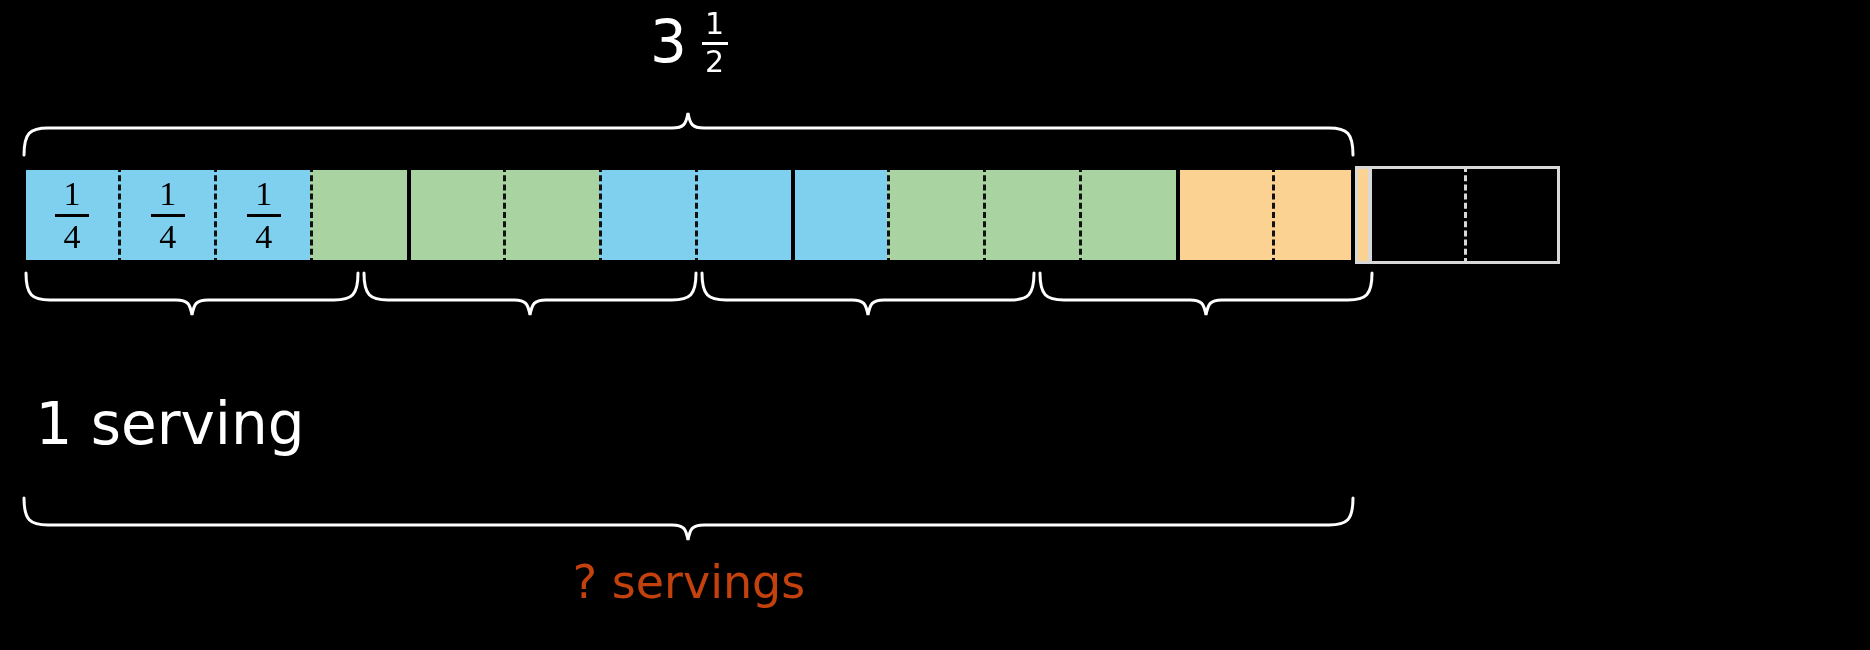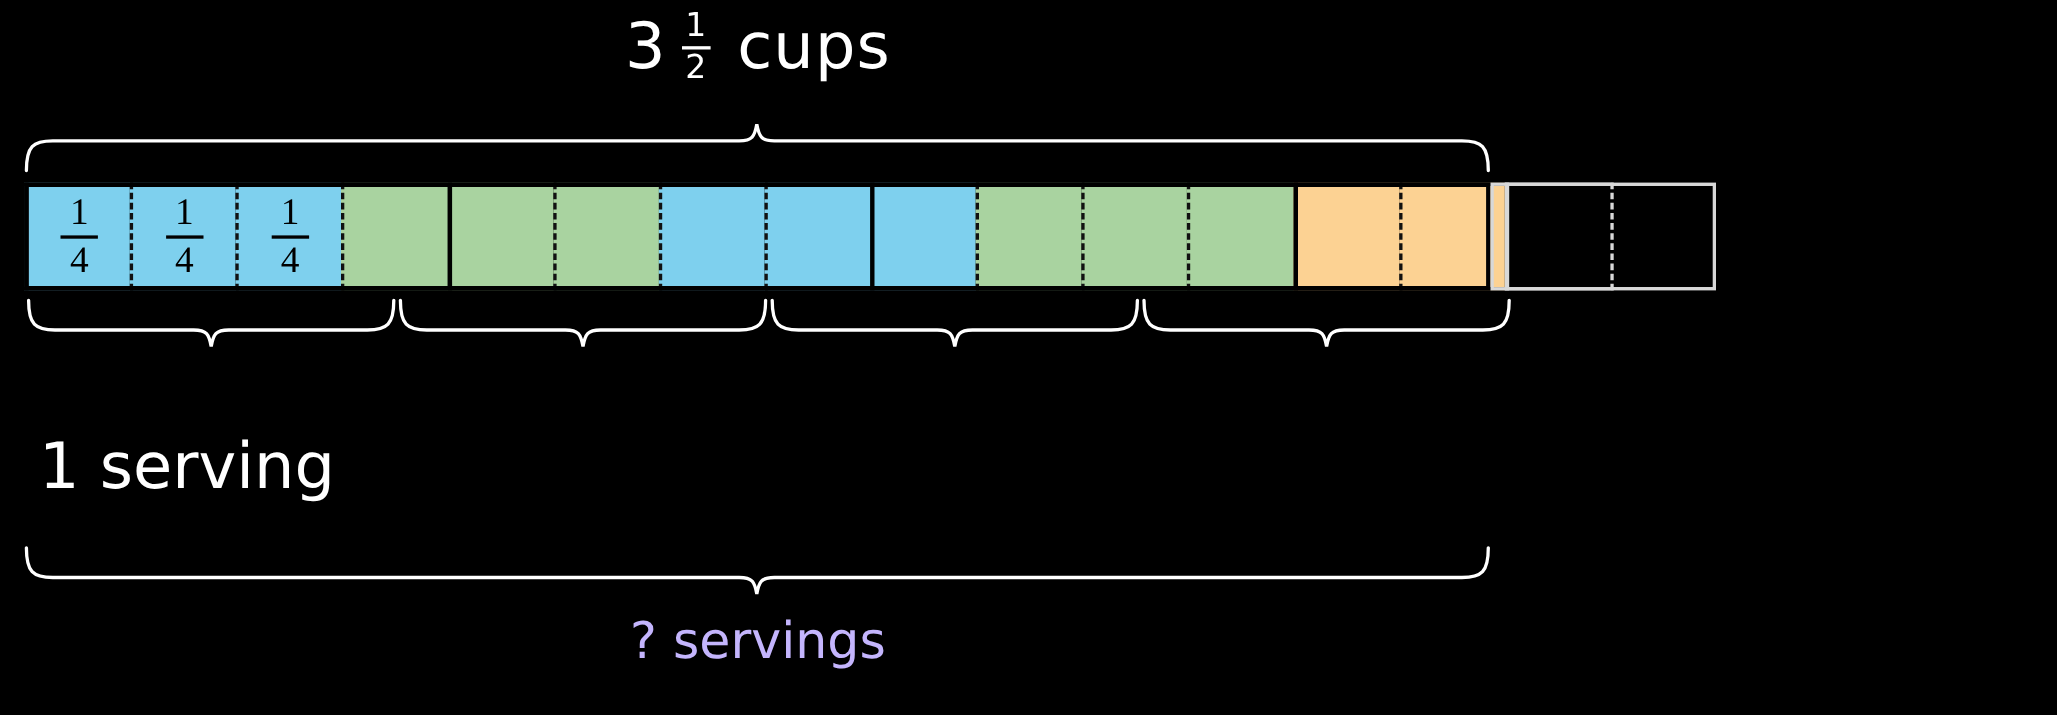--- a/index.html
+++ b/index.html
@@ -87,36 +87,35 @@
   
   #brace-layer{left:0;top:0;width:1870px;height:650px;pointer-events:none;}
 
   
   #serving-label{
     left:0px;top:390px;width:340px;text-align:center;
     color:#ffffff;font-size:58px;white-space:nowrap;
   }
   #servings-label{
     left:0px;top:555px;width:1378px;text-align:center;
-    color:#c4b5fd;font-size:46px;white-space:nowrap;
+    color:#c2410c;font-size:46px;white-space:nowrap;
   }
 </style>
 </head>
 <body>
 
 <div class="stage">
 
   <div class="abs" id="top-label">
     <span class="whole">3</span>
     <span class="mixfrac">
       <span class="num">1</span>
       <span class="bar"></span>
       <span class="den">2</span>
     </span>
-    <span class="word">cups</span>
   </div>
 
   <div class="abs" id="tape">
       <div class="cell blue group-start">
         <div class="frac">
           <span class="n">1</span>
           <span class="fbar"></span>
           <span class="d">4</span>
         </div>
       </div>

